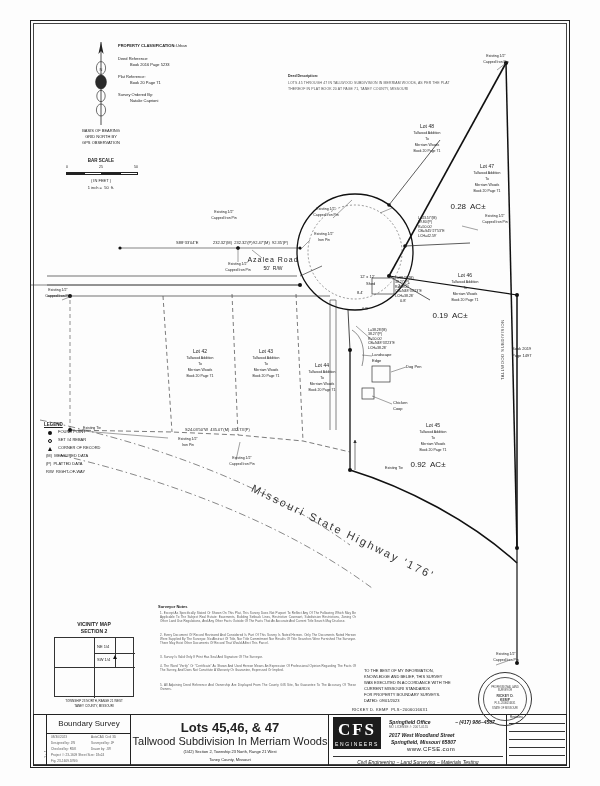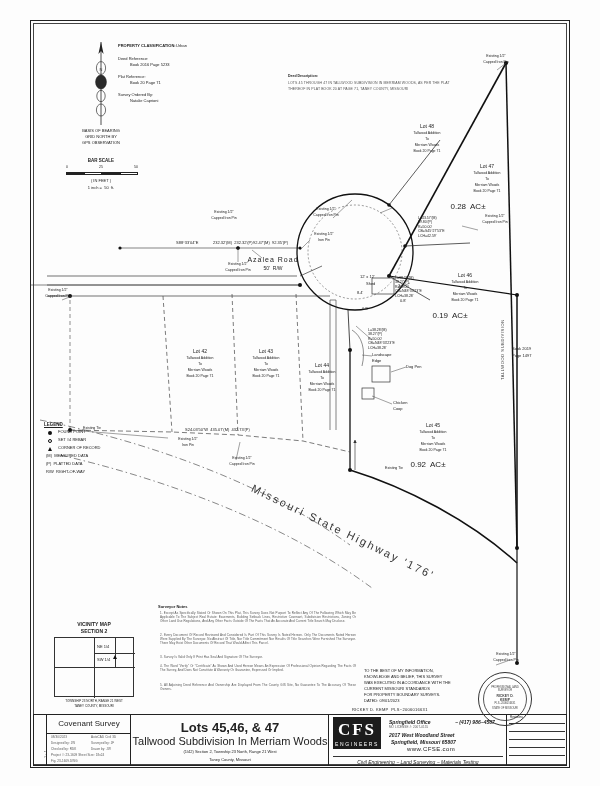--- a/index.html
+++ b/index.html
@@ -427,21 +427,21 @@
 
   <div class="t f4" style="left:352px;top:707px;letter-spacing:.3px;">RICKEY D. KEMP  PLS−2006016631</div>
 
   <div class="tb" style="left:33px;top:714px;width:534px;height:52px;border-width:1.2px;"></div>
 
   <div class="tb-cell" style="left:33px;top:714px;width:14px;height:52px;border-right:1px solid #222;">
     <div class="t f4 rot90" style="left:10px;top:44px;">1 : 1</div>
   </div>
 
   <div class="tb-cell" style="left:47px;top:714px;width:84px;height:20px;border-right:1px solid #222;border-bottom:1px solid #222;">
-    <div class="tc f8" style="left:0;top:5px;width:84px;">Covenant Survey</div>
+    <div class="tc f8" style="left:0;top:5px;width:84px;">Boundary Survey</div>
   </div>
 
   <div class="tb-cell" style="left:47px;top:734px;width:84px;height:32px;border-right:1px solid #222;">
     <div class="t f3 fuzz" style="left:4px;top:2px;">08/30/2023</div>
     <div class="t f3 fuzz" style="left:44px;top:2px;">AutoCAD Civil 3D</div>
     <div class="t f3 fuzz" style="left:4px;top:8px;">Designed by: JW</div>
     <div class="t f3 fuzz" style="left:44px;top:8px;">Surveyed by: JF</div>
     <div class="t f3 fuzz" style="left:4px;top:14px;">Checked by: RDK</div>
     <div class="t f3 fuzz" style="left:44px;top:14px;">Drawn by: JW</div>
     <div class="t f3 fuzz" style="left:4px;top:20px;">Project #: 23-1609 Sheet Size: 18x24</div>

